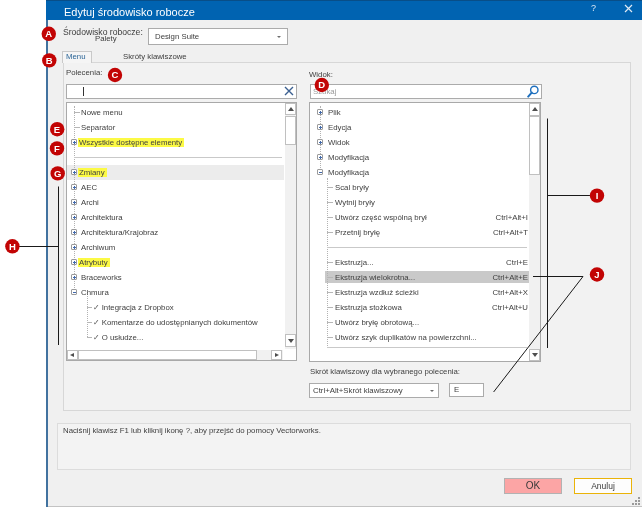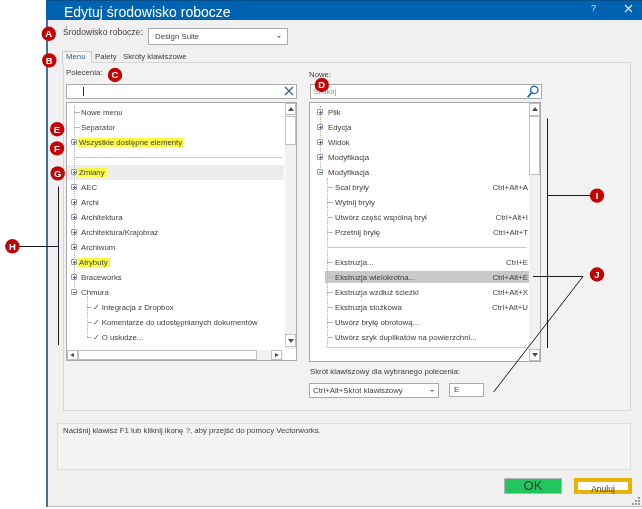--- a/index.html
+++ b/index.html
@@ -20,39 +20,39 @@
 .shortcut{position:absolute;height:15px;line-height:15px;text-align:right;}
 .divline{position:absolute;height:1px;background:#c9c9c9;}
 </style></head>
 <body>
 <div id="page">
 
   <div class="abs" style="left:46px;top:0;width:596px;height:507px;background:#f0f0f0;border-bottom:1px solid #c3c3c3;box-sizing:border-box;"></div>
   <div class="abs" style="left:46px;top:0;width:2px;height:507px;background:#41729f;"></div>
 
   <div class="abs" style="left:46px;top:0;width:596px;height:20px;background:#0063b1;border-top:1px solid #084e88;box-sizing:border-box;"></div>
-  <div class="abs" style="left:64px;top:7px;height:11px;line-height:11px;color:#fff;font-size:14px;">Edytuj środowisko robocze</div>
+  <div class="abs" style="left:64px;top:7px;height:11px;line-height:11px;color:#fff;font-size:11px;">Edytuj środowisko robocze</div>
   <div class="abs" style="left:591px;top:0;height:17px;line-height:17px;color:#dce9f5;font-size:9px;">?</div>
   <svg class="abs" style="left:623px;top:2.5px;" width="11" height="11" viewBox="0 0 11 11">
       <path d="M2,2 L9,9 M9,2 L2,9" stroke="#dfeaf4" stroke-width="1.2" fill="none"></path>
     </svg>
 
   <div class="abs lbl" style="left:63px;top:27px;">Środowisko robocze:</div>
   <div class="box" style="left:148px;top:28px;width:140px;height:17px;"></div>
   <div class="abs" style="left:155px;top:29px;height:15px;line-height:15px;">Design Suite</div>
   <div class="tri" style="left:277px;top:35.5px;border-left:2px solid transparent;border-right:2px solid transparent;border-top:2.5px solid #6e6e6e;"></div>
 
   <div class="abs" style="left:63px;top:62px;width:568px;height:349px;background:#f2f2f2;border:1px solid #d7d7d7;box-sizing:border-box;"></div>
   <div class="abs" style="left:62px;top:51px;width:30px;height:12px;background:#f5f5f5;border:1px solid #c9c9c9;border-bottom:none;box-sizing:border-box;"></div>
   <div class="abs" style="left:66px;top:51px;height:11px;line-height:11px;color:#2a6496;">Menu</div>
-  <div class="abs" style="left:95px;top:51px;height:11px;line-height:11px;color:#3d3d3d;">Palety</div>
+  <div class="abs" style="left:95px;top:33px;height:11px;line-height:11px;color:#3d3d3d;">Palety</div>
   <div class="abs" style="left:123px;top:51px;height:11px;line-height:11px;color:#3d3d3d;">Skróty klawiszowe</div>
 
   <div class="abs" style="left:66px;top:67.5px;color:#3d3d3d;">Polecenia:</div>
-  <div class="abs" style="left:309px;top:70px;color:#3d3d3d;">Nowe:</div>
+  <div class="abs" style="left:309px;top:70px;color:#3d3d3d;">Widok:</div>
 
   <div class="box" style="left:66px;top:84px;width:231px;height:15px;"></div>
   <div class="abs" style="left:69px;top:102px;height:13px;line-height:13px;color:#1c1c1c;">klas</div>
   <div class="abs" style="left:83px;top:87px;width:1px;height:9px;background:#333;"></div>
   <svg class="abs" style="left:284px;top:86px;" width="10" height="10" viewBox="0 0 10 10">
       <path d="M1,1 L9,9 M9,1 L1,9" stroke="#3c6191" stroke-width="1.4" fill="none"></path>
     </svg>
 
   <div class="box" style="left:310px;top:84px;width:232px;height:15px;"></div>
   <div class="abs" style="left:313px;top:85px;height:13px;line-height:13px;color:#9b9b9b;">Szukaj</div>
@@ -173,21 +173,20 @@
       <b></b>
     </div>
     <div class="row" style="left:328px;top:150px;">Modyfikacja</div>
   <div class="pm" style="left:317px;top:169px;">
       <i></i>
     </div>
     <div class="row" style="left:328px;top:165px;">Modyfikacja</div>
 
   <div class="dash" style="left:327px;top:187px;width:6px;"></div>
     <div class="row" style="left:335px;top:180px;">Scal bryły</div>
-    <div class="shortcut" style="left:420px;top:180px;width:108px;">Ctrl+Alt+A</div>
   <div class="dash" style="left:327px;top:202px;width:6px;"></div>
     <div class="row" style="left:335px;top:195px;">Wytnij bryły</div>
   <div class="dash" style="left:327px;top:217px;width:6px;"></div>
     <div class="row" style="left:335px;top:210px;">Utwórz część wspólną brył</div>
     <div class="shortcut" style="left:420px;top:210px;width:108px;">Ctrl+Alt+I</div>
   <div class="dash" style="left:327px;top:232px;width:6px;"></div>
     <div class="row" style="left:335px;top:225px;">Przetnij bryłę</div>
     <div class="shortcut" style="left:420px;top:225px;width:108px;text-align:right;">Ctrl+Alt+T</div>
   <div class="dash" style="left:327px;top:262px;width:6px;"></div>
     <div class="row" style="left:335px;top:255px;">Ekstruzja...</div>
@@ -216,22 +215,22 @@
   <div class="abs" style="left:310px;top:367px;">Skrót klawiszowy dla wybranego polecenia:</div>
   <div class="box" style="left:309px;top:383px;width:130px;height:15px;"></div>
   <div class="abs" style="left:313px;top:384px;height:13px;line-height:13px;">Ctrl+Alt+Skrót klawiszowy</div>
   <div class="tri" style="left:429.5px;top:389.5px;border-left:2px solid transparent;border-right:2px solid transparent;border-top:2.5px solid #6e6e6e;"></div>
   <div class="box" style="left:449px;top:383px;width:35px;height:14px;"></div>
   <div class="abs" style="left:454px;top:384px;height:12px;line-height:12px;">E</div>
 
   <div class="abs" style="left:57px;top:423px;width:574px;height:47px;background:#f3f3f3;border:1px solid #dcdcdc;box-sizing:border-box;"></div>
   <div class="abs" style="left:63px;top:426px;">Naciśnij klawisz F1 lub kliknij ikonę ?, aby przejść do pomocy Vectorworks.</div>
 
-  <div class="abs" style="left:504px;top:478px;width:58px;height:16px;background:#22c55e;border:1px solid #b2b2b2;box-sizing:border-box;text-align:center;line-height:14px;font-size:13px;color:#3a3a3a;">OK</div>
-  <div class="abs" style="left:574px;top:478px;width:58px;height:16px;background:#fdfdfd;border:4px solid #eab308;box-sizing:border-box;text-align:center;line-height:14px;font-size:8.5px;color:#3a3a3a;">Anuluj</div>
+  <div class="abs" style="left:504px;top:478px;width:58px;height:16px;background:#fca5a5;border:1px solid #b2b2b2;box-sizing:border-box;text-align:center;line-height:14px;font-size:10px;color:#3a3a3a;">OK</div>
+  <div class="abs" style="left:574px;top:478px;width:58px;height:16px;background:#fdfdfd;border:1px solid #eab308;box-sizing:border-box;text-align:center;line-height:14px;font-size:8.5px;color:#3a3a3a;">Anuluj</div>
 
   <svg class="abs" style="left:631px;top:496px;" width="10" height="10" viewBox="0 0 10 10">
       <g fill="#9a9a9a">
         <rect x="7" y="1" width="2" height="2"></rect>
         <rect x="4" y="4" width="2" height="2"></rect>
         <rect x="7" y="4" width="2" height="2"></rect>
         <rect x="1" y="7" width="2" height="2"></rect>
         <rect x="4" y="7" width="2" height="2"></rect>
         <rect x="7" y="7" width="2" height="2"></rect>
       </g>

